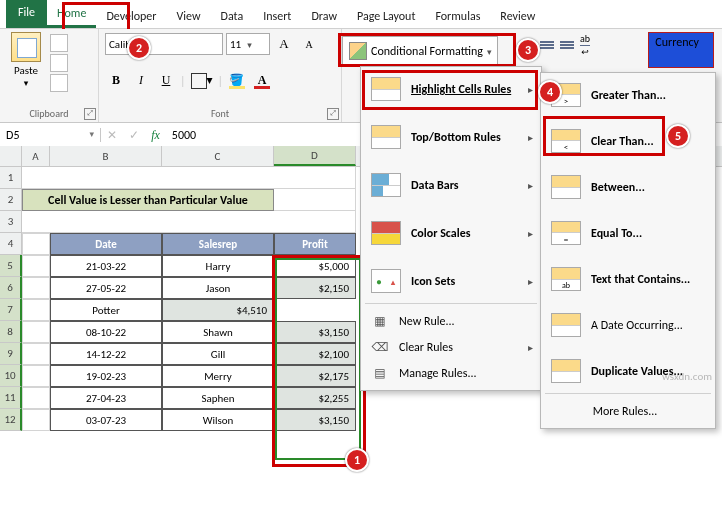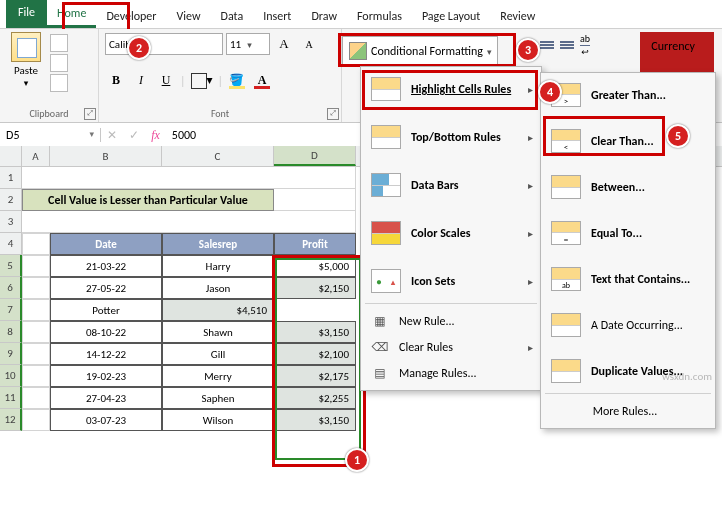--- a/index.html
+++ b/index.html
@@ -170,22 +170,22 @@
   .align-group {
     position: absolute;
     left: 540px; top: 32px;
     display: flex; gap: 6px; align-items:center;
   }
   .align-group .ab { display:flex; flex-direction:column; gap:1px;}
   .align-group .ab div { width:14px; height:2px; background:#5b6b8b; }
   .currency-box {
     position: absolute;
     right: 8px; top: 32px;
-    border: 5px solid #b91c1c;
-    background: #b91c1c;
+    border: 1px solid #b91c1c;
+    background: #1d4ed8;
     padding: 2px 14px 18px 6px;
     font-size: 12px;
   }
 
   
   .formula-bar {
     display: flex;
     align-items: center;
     border-bottom: 1px solid #c8c8c8;
     height: 24px;
@@ -193,21 +193,21 @@
   }
   .name-box {
     width: 88px;
     border-right: 1px solid #c8c8c8;
     padding: 0 6px;
     font-size: 12px;
     display:flex; justify-content:space-between;
   }
   .fx-btn {
     padding: 0 6px;
-    color: #ec4899;
+    color: #15803d;
     font-style: italic;
     font-family: "Times New Roman", serif;
   }
   .cell-value { padding: 0 6px; flex:1; }
 
   
   .grid-wrap { position: absolute; top: 146px; left: 0; right: 0; bottom: 0; }
   .col-headers {
     display: grid;
     grid-template-columns: 22px 28px 112px 112px 82px;
@@ -362,22 +362,22 @@
 <body>
 
 <div class="ribbon-tabs">
   <div class="ribbon-tab file">File</div>
   <div class="ribbon-tab active">Home</div>
   <div class="ribbon-tab">Developer</div>
   <div class="ribbon-tab">View</div>
   <div class="ribbon-tab">Data</div>
   <div class="ribbon-tab">Insert</div>
   <div class="ribbon-tab">Draw</div>
+  <div class="ribbon-tab">Page Layout</div>
   <div class="ribbon-tab">Formulas</div>
-  <div class="ribbon-tab">Page Layout</div>
   <div class="ribbon-tab">Review</div>
 </div>
 <div class="home-highlight"></div>
 
 <div class="ribbon-body">
   <div class="ribbon-group" style="width:86px">
     <div class="clipboard-row">
       <div class="paste-btn">
         <div class="icon-paste"></div>
         <div style="font-size:11px;margin-top:2px">Paste</div>

